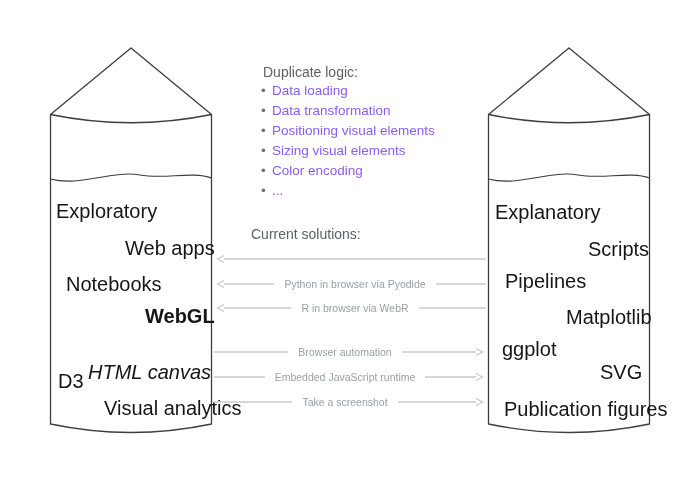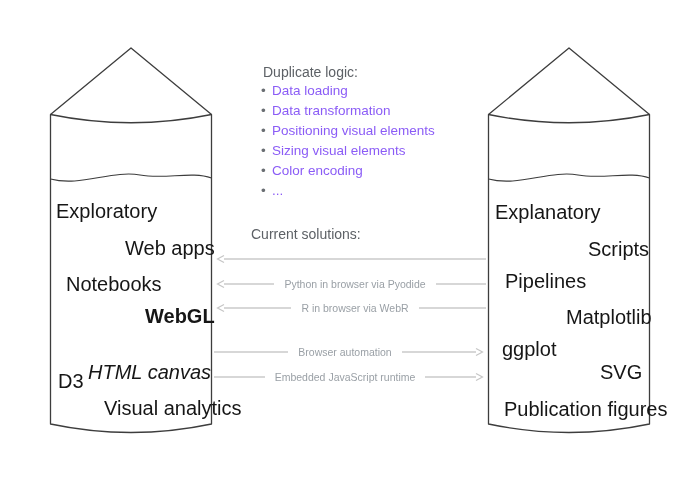--- a/index.html
+++ b/index.html
@@ -155,14 +155,22 @@
     </svg>
   </div>
   <div class="arrow dir-right" style="top:377px;">
     <span class="line"></span>
     <span class="alabel">Embedded JavaScript runtime</span>
     <span class="line"></span>
     <svg class="chev" width="12" height="12" viewBox="0 0 12 12">
       <polyline points="2,2.5 8.5,6 2,9.5" fill="none" stroke="#c6c6c6" stroke-width="1.2"></polyline>
     </svg>
   </div>
+  <div class="arrow dir-right" style="top:402px;">
+    <span class="line"></span>
+    <span class="alabel">Take a screenshot</span>
+    <span class="line"></span>
+    <svg class="chev" width="12" height="12" viewBox="0 0 12 12">
+      <polyline points="2,2.5 8.5,6 2,9.5" fill="none" stroke="#c6c6c6" stroke-width="1.2"></polyline>
+    </svg>
+  </div>
 
 </div>
 
 </body></html>

